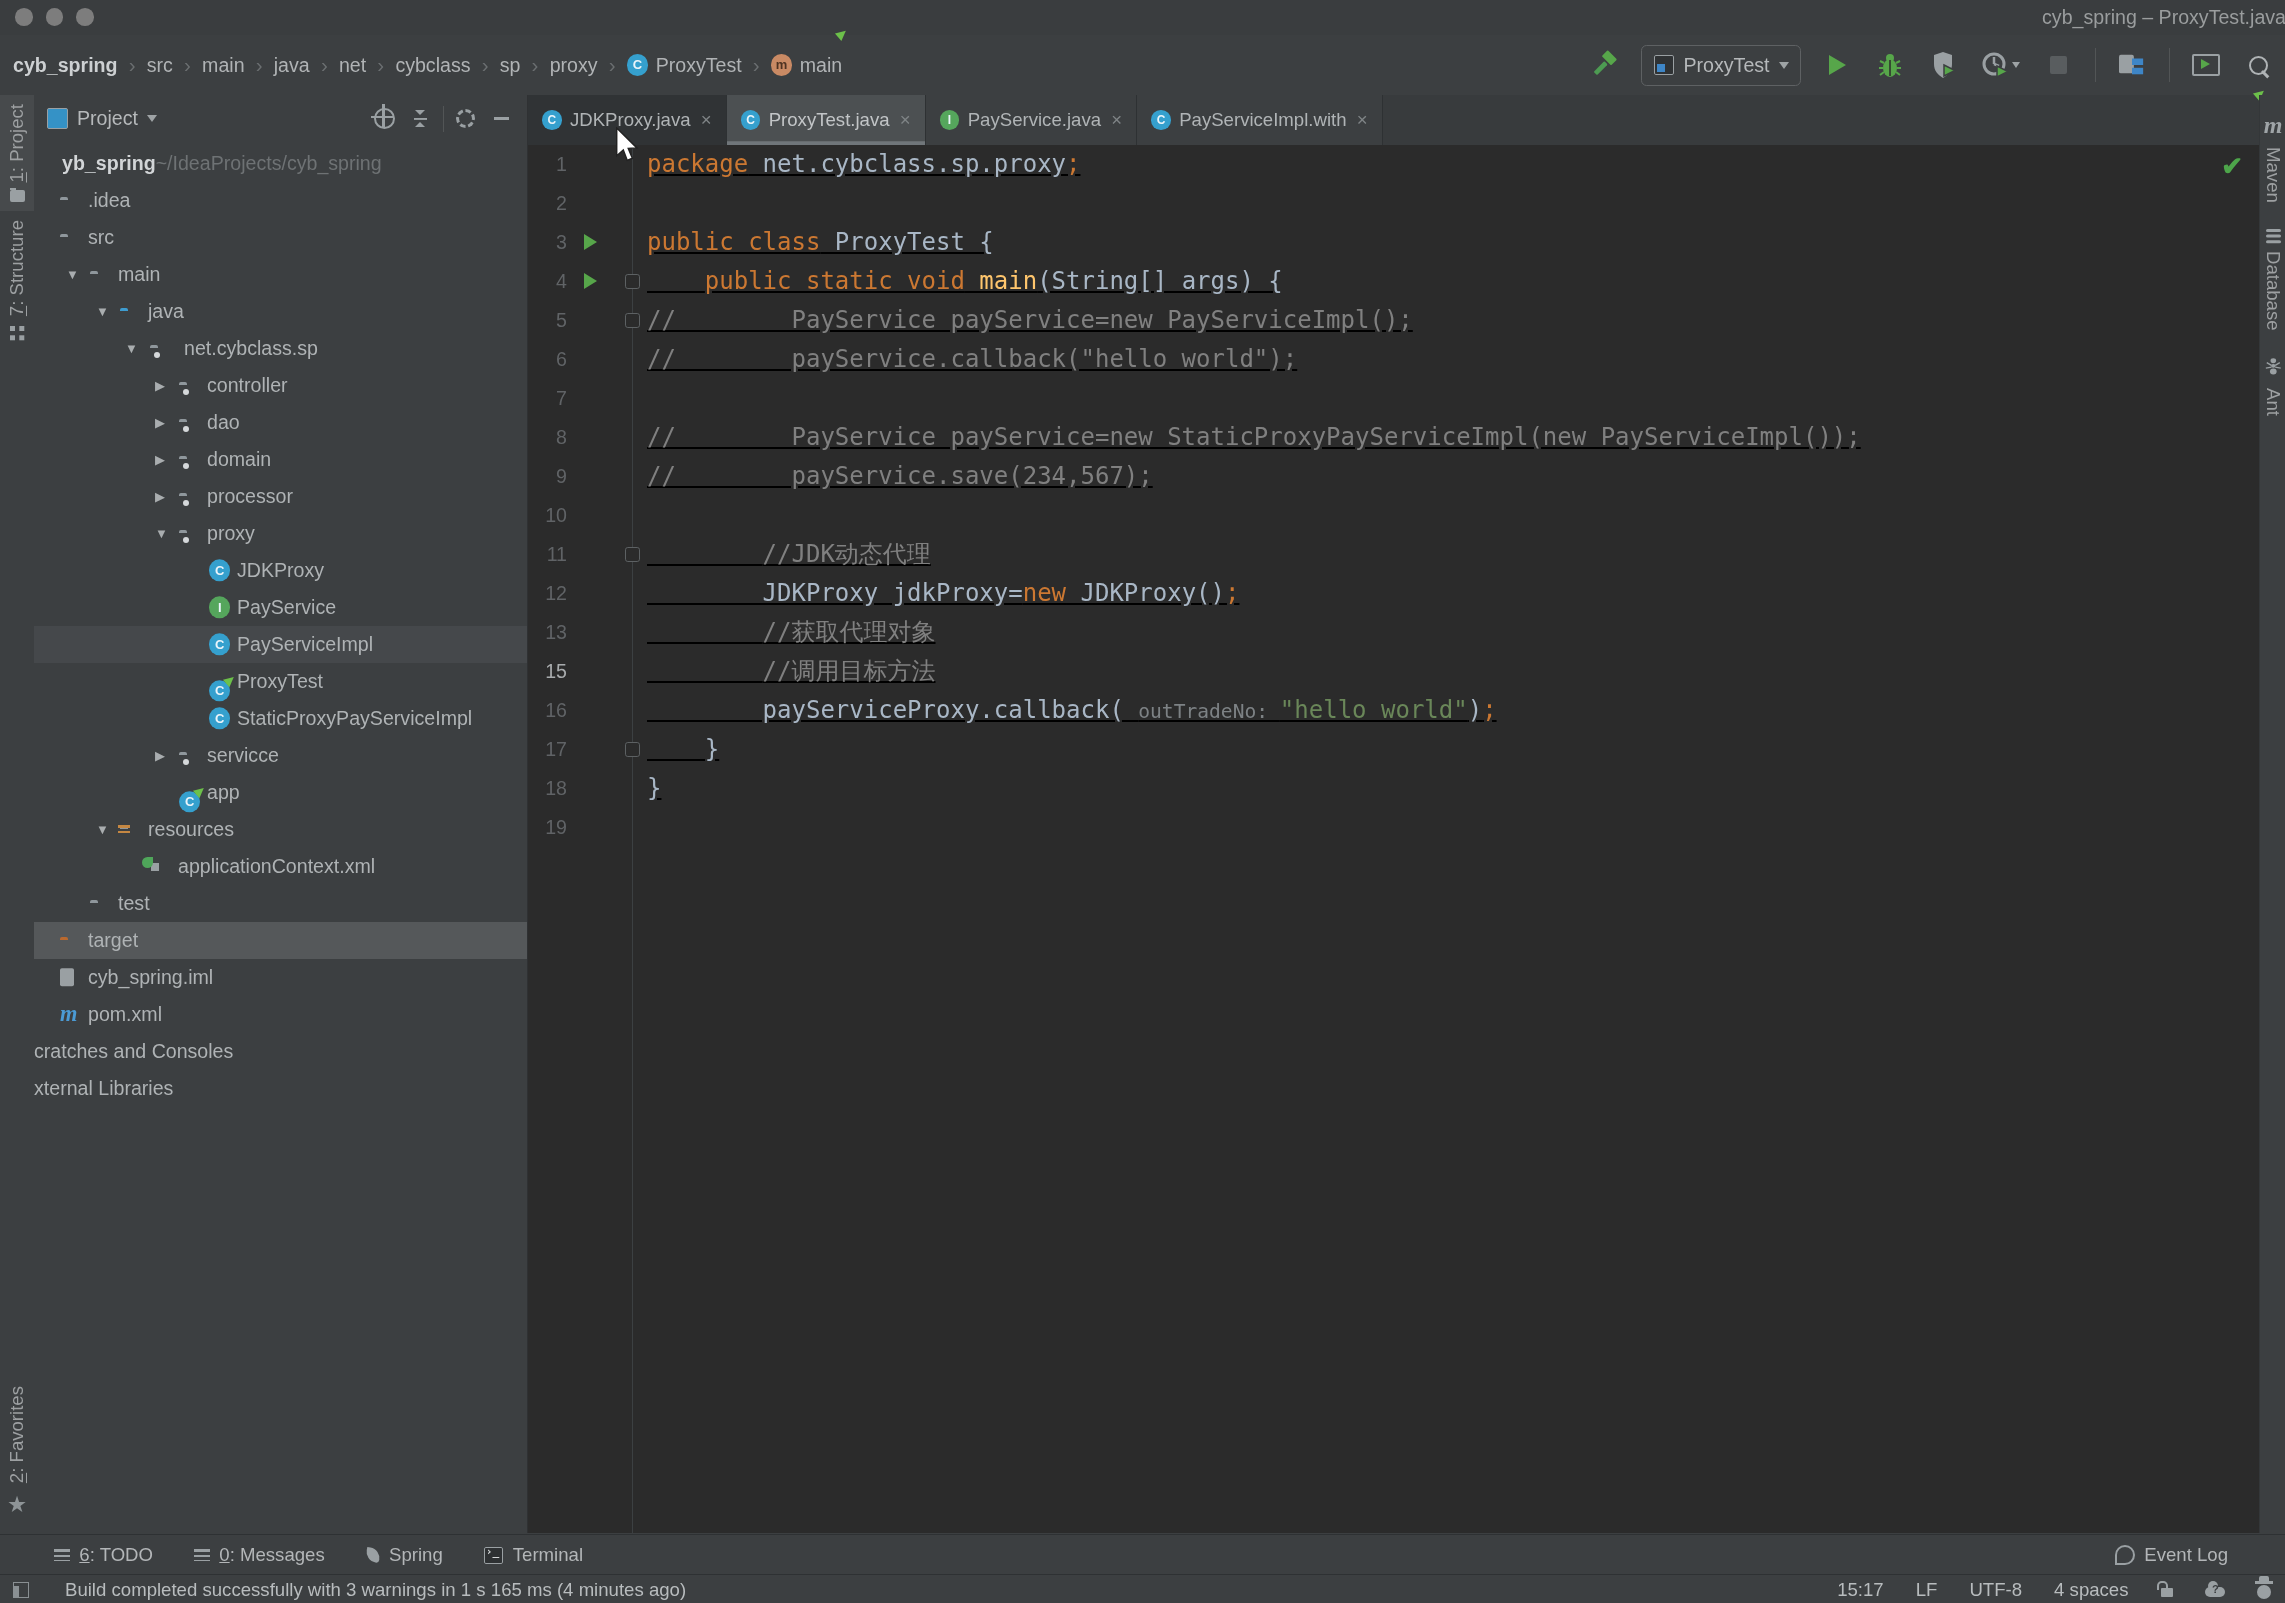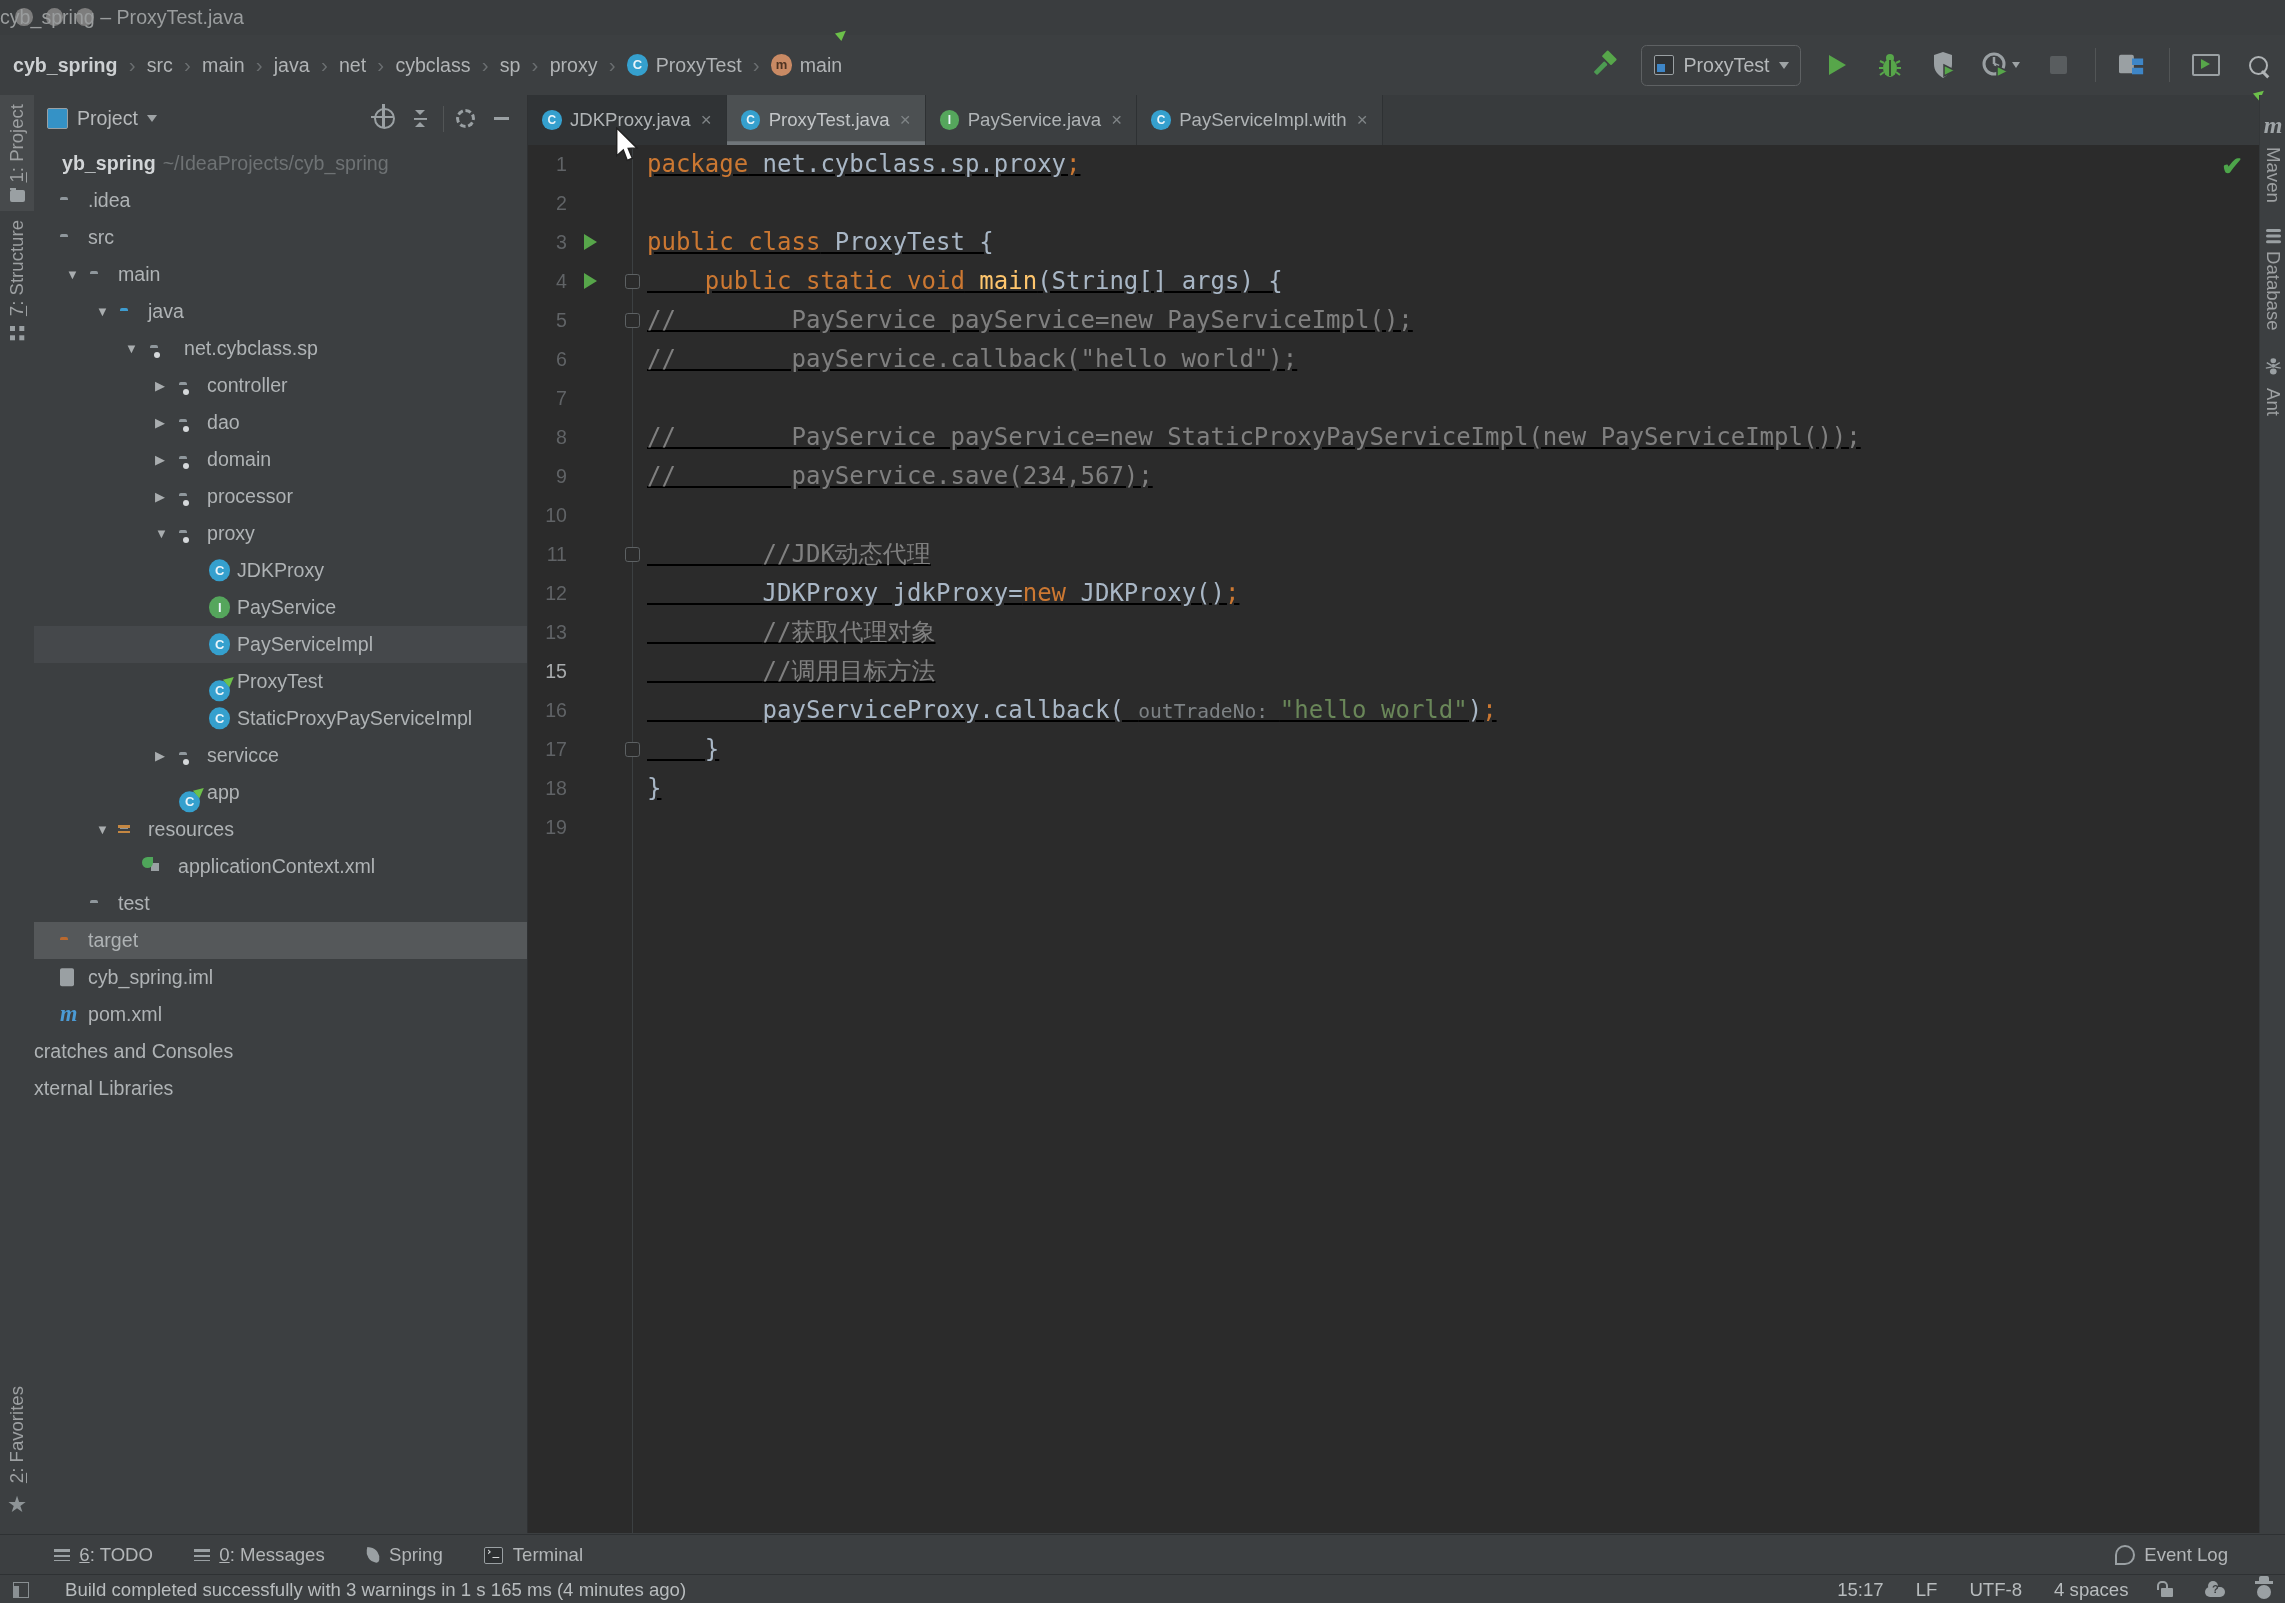--- a/index.html
+++ b/index.html
@@ -3,21 +3,21 @@
 <meta charset="utf-8">
 <style>
   html,body{margin:0;padding:0;background:#2b2b2b;}
   .app{position:relative;width:2286px;height:1603px;background:#3c3f41;overflow:hidden;
        font-family:"Liberation Sans",sans-serif;-webkit-font-smoothing:antialiased;}
 
   
   .titlebar{position:absolute;left:0;top:0;width:100%;height:35px;background:#3a3d3f;border-bottom:0.9px solid #303335;}
   .lights{position:absolute;left:15px;top:8.4px;display:flex;gap:13px;}
   .light{width:17.7px;height:17.7px;border-radius:50%;background:#7d7d7d;}
-  .win-title{position:absolute;left:0;right:0;top:0;height:35px;line-height:35px;text-align:left;
+  .win-title{position:absolute;left:0;right:0;top:0;height:35px;line-height:35px;text-align:right;
              color:#9a9d9e;font-size:19.6px;}
 
   
   .navbar{position:absolute;left:0;top:35px;width:100%;height:60px;background:#3c3f41;border-bottom:0.9px solid #2f3234;}
   .breadcrumbs{position:absolute;left:13px;top:0;height:60px;display:flex;align-items:center;font-size:19.6px;color:#b0b3b5;}
   .crumb{display:inline-flex;align-items:center;gap:7.5px;}
   .crumb.bold{font-weight:bold;color:#cdd0d2;}
   .crumb-sep{color:#6b6f71;margin:0 11.2px;font-size:20.5px;}
   .toolbar{position:absolute;right:11.2px;top:0;height:60px;display:flex;align-items:center;gap:20.5px;}
   .tbtn{display:inline-flex;align-items:center;justify-content:center;width:32px;height:32px;}
@@ -61,21 +61,21 @@
   .i-gear{width:13px;height:13px;border:3.7px dashed #9aa0a3;border-radius:50%;}
   .i-minus{width:15px;height:2.8px;background:#9aa0a3;}
 
   .tree{position:relative;padding-top:2.8px;}
   .trow{position:relative;height:37px;line-height:37px;color:#afb3b5;font-size:19.6px;white-space:nowrap;}
   .trow.sel{background:#45484b;}
   .trow.hl{background:#55585a;}
   .trow .arrow{position:absolute;top:0;font-size:13px;color:#a9adaf;}
   .trow .lbl{position:absolute;top:0;}
   .trow .bold{font-weight:bold;color:#d2d5d7;}
-  .trow .path{color:#6e7274;margin-left:7px;font-weight:normal;}
+  .trow .path{color:#6e7274;margin-left:0;font-weight:normal;}
   .t-ico{position:absolute;top:50%;transform:translateY(-50%);}
 
   .t-folder{width:18.6px;height:14px;background:#8f979c;border-radius:1.9px;position:relative;}
   .t-folder::before{content:'';position:absolute;top:-3.7px;left:0;width:8.4px;height:3.7px;background:inherit;border-radius:1.9px 1.9px 0 0;}
   .t-folder.pkg::after{content:'';position:absolute;left:3.7px;top:3.7px;width:6.5px;height:6.5px;border-radius:50%;background:#d5d8da;}
   .t-folder.src{background:#3e9cd0;}
   .t-folder.res::after{content:'';position:absolute;left:-1.9px;bottom:-5.6px;width:12px;height:10.3px;
       background:repeating-linear-gradient(to bottom,#c58742 0 2.8px,transparent 2.8px 5.6px);}
   .t-folder.exc{background:#b9692f;}
   .t-cls{width:21.4px;height:21.4px;border-radius:50%;display:flex;align-items:center;justify-content:center;

